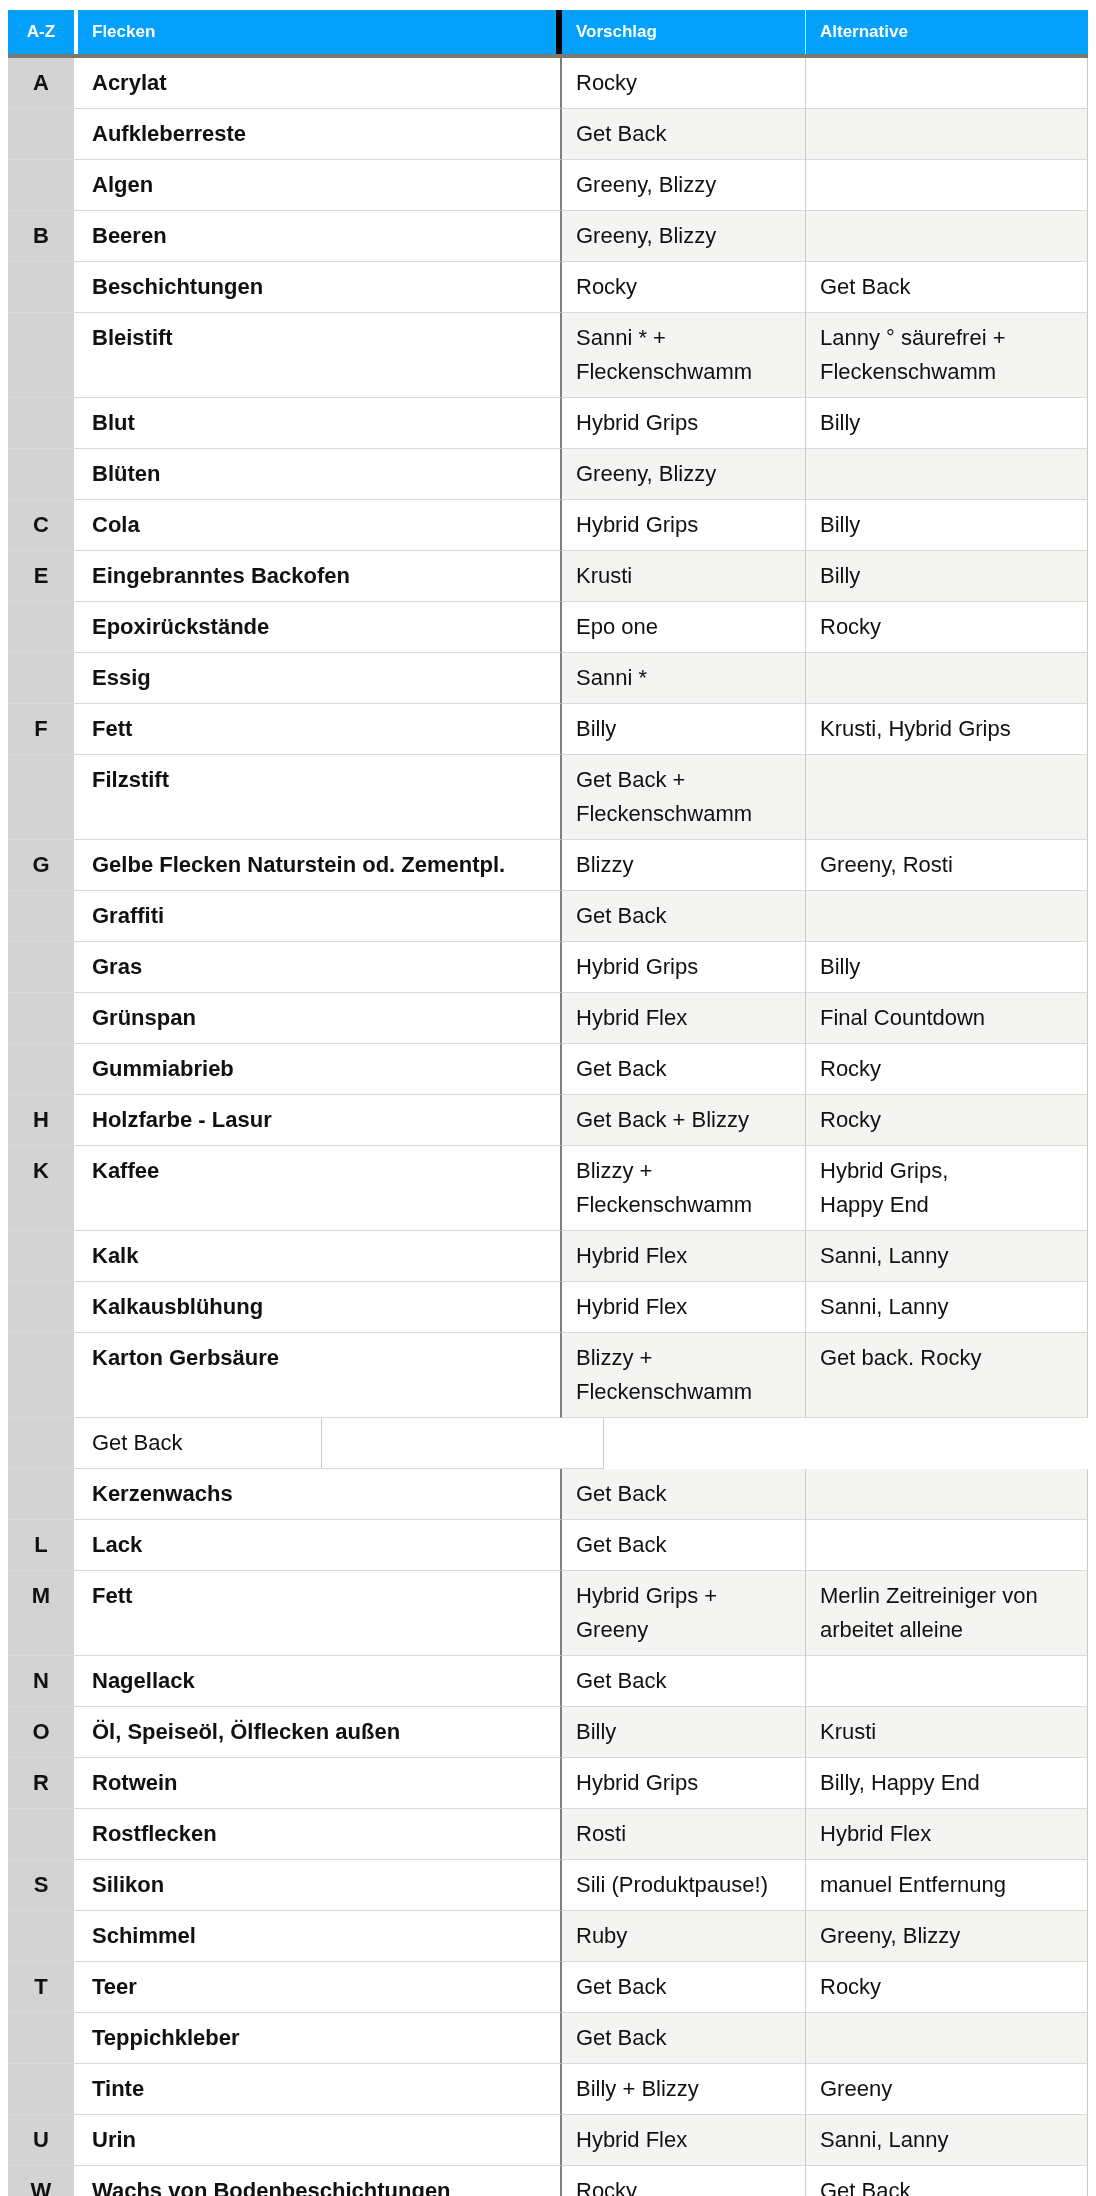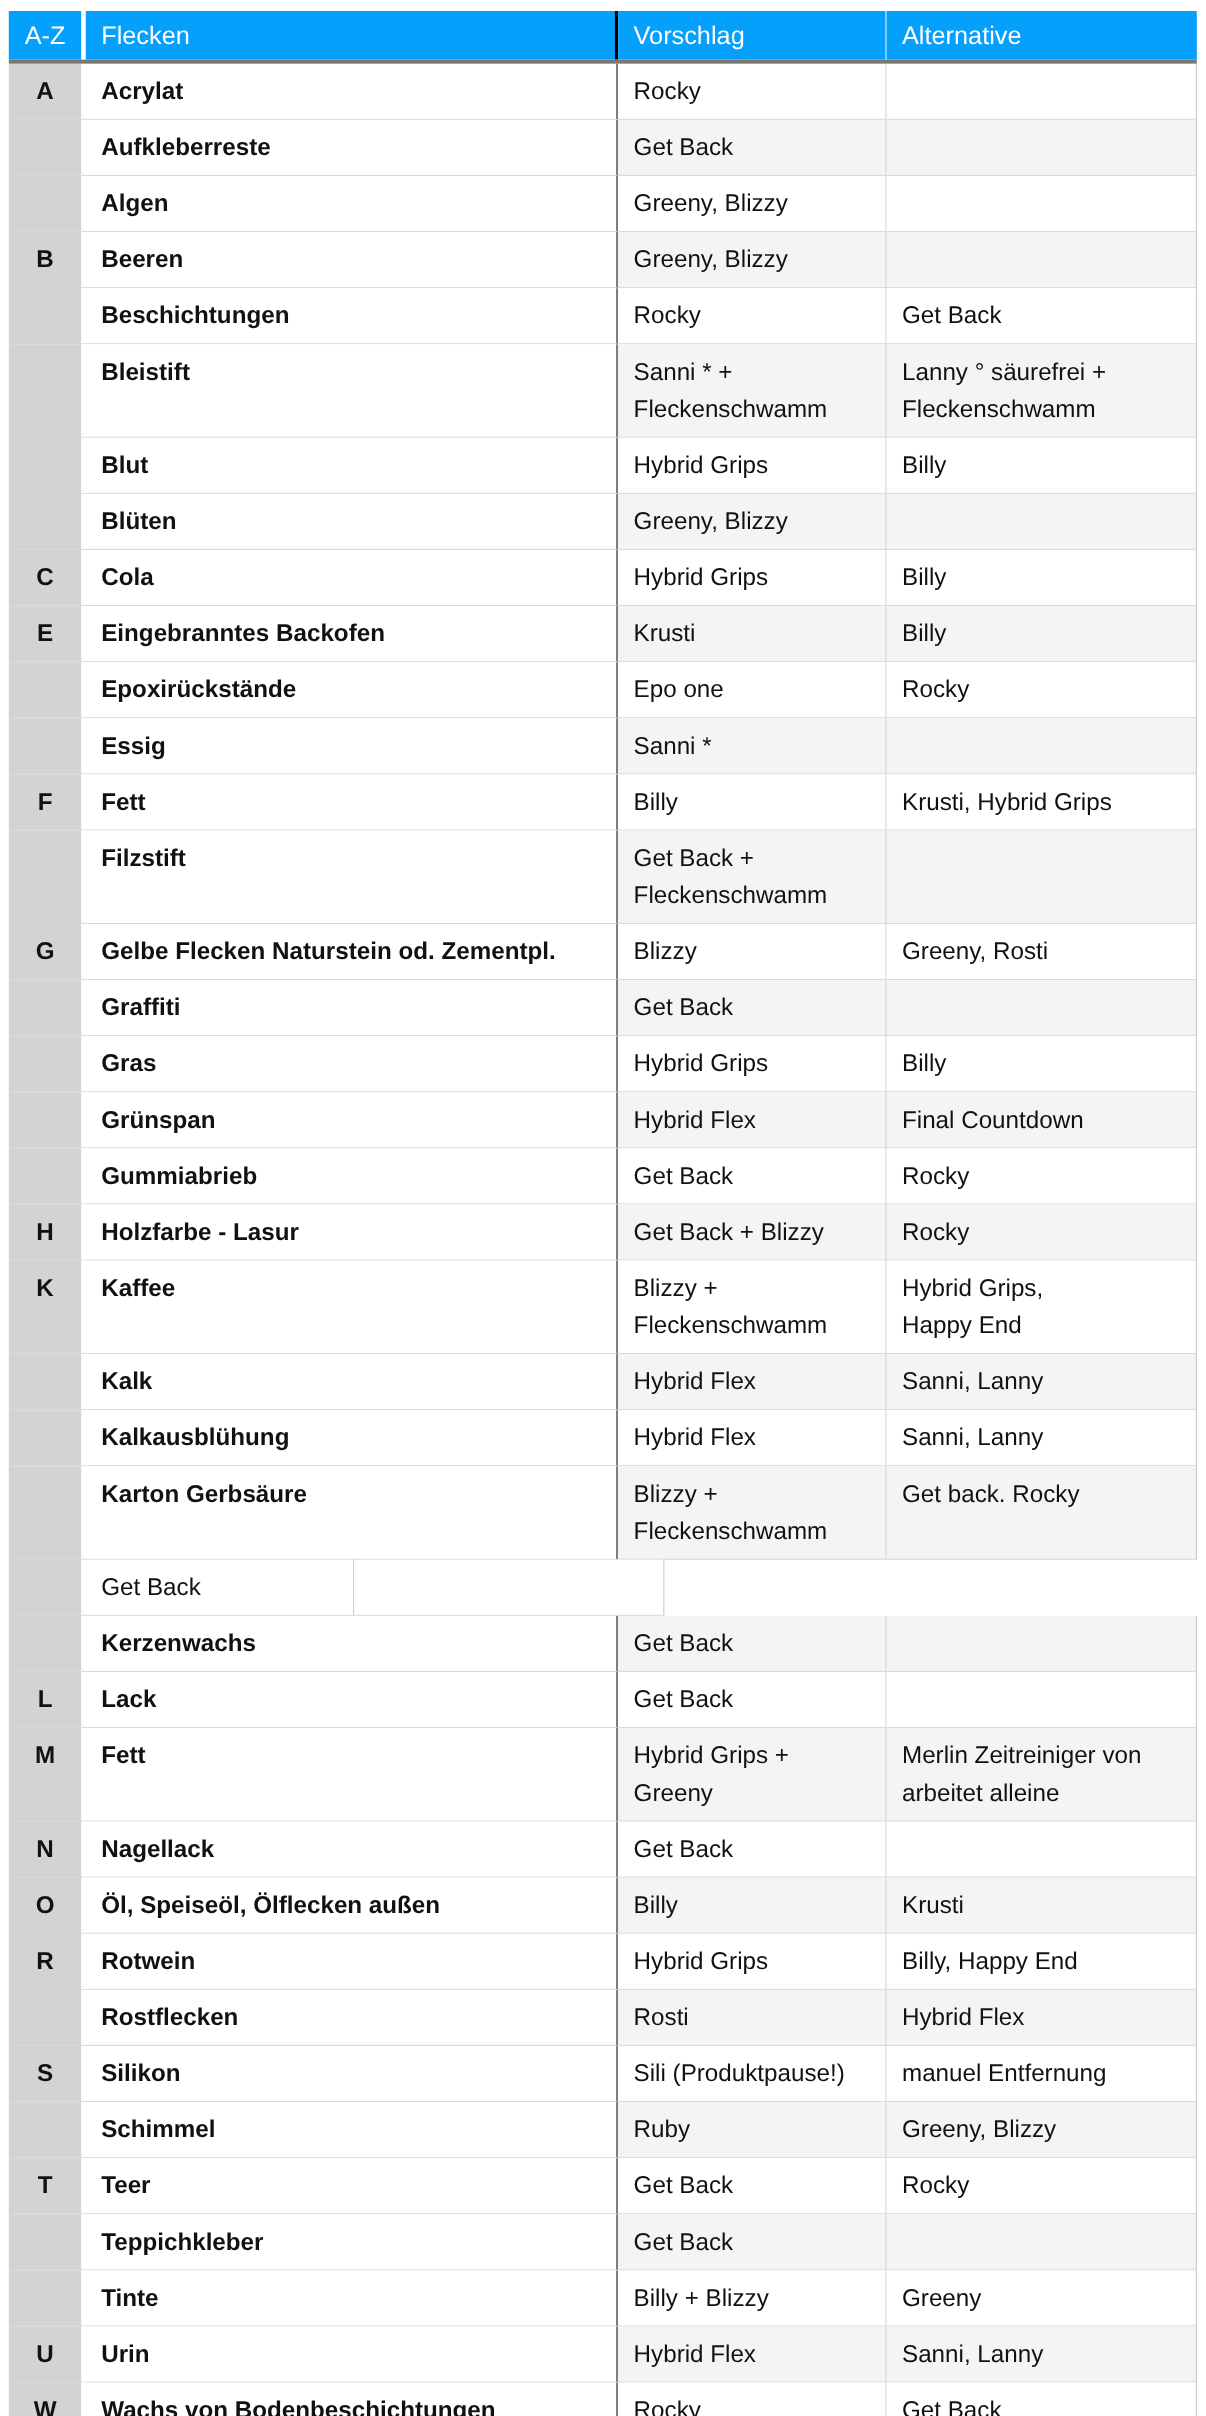--- a/index.html
+++ b/index.html
@@ -28,34 +28,34 @@
   }
   
   .hrow{
     display:flex;
     height:48px;
     border-bottom:4px solid var(--header-underline);
   }
   .hcell{
     background:var(--header-bg);
     color:var(--header-text);
-    font-weight:normal;
-    font-size:23px;
+    font-weight:bold;
+    font-size:17px;
     display:flex;
     align-items:center;
   }
   .hcell.az{
     width:66px;
     justify-content:center;
   }
   .hgap{width:4px;background:#ffffff;}
   .hcell.flecken{
     width:484px;
     padding-left:14px;
-    border-right:3px solid #000000;
+    border-right:6px solid #000000;
   }
   .hcell.vorschlag{
     width:244px;
     padding-left:14px;
     border-right:1px solid #ffffff;
   }
   .hcell.alternative{
     width:282px;
     padding-left:14px;
     text-align:center;

